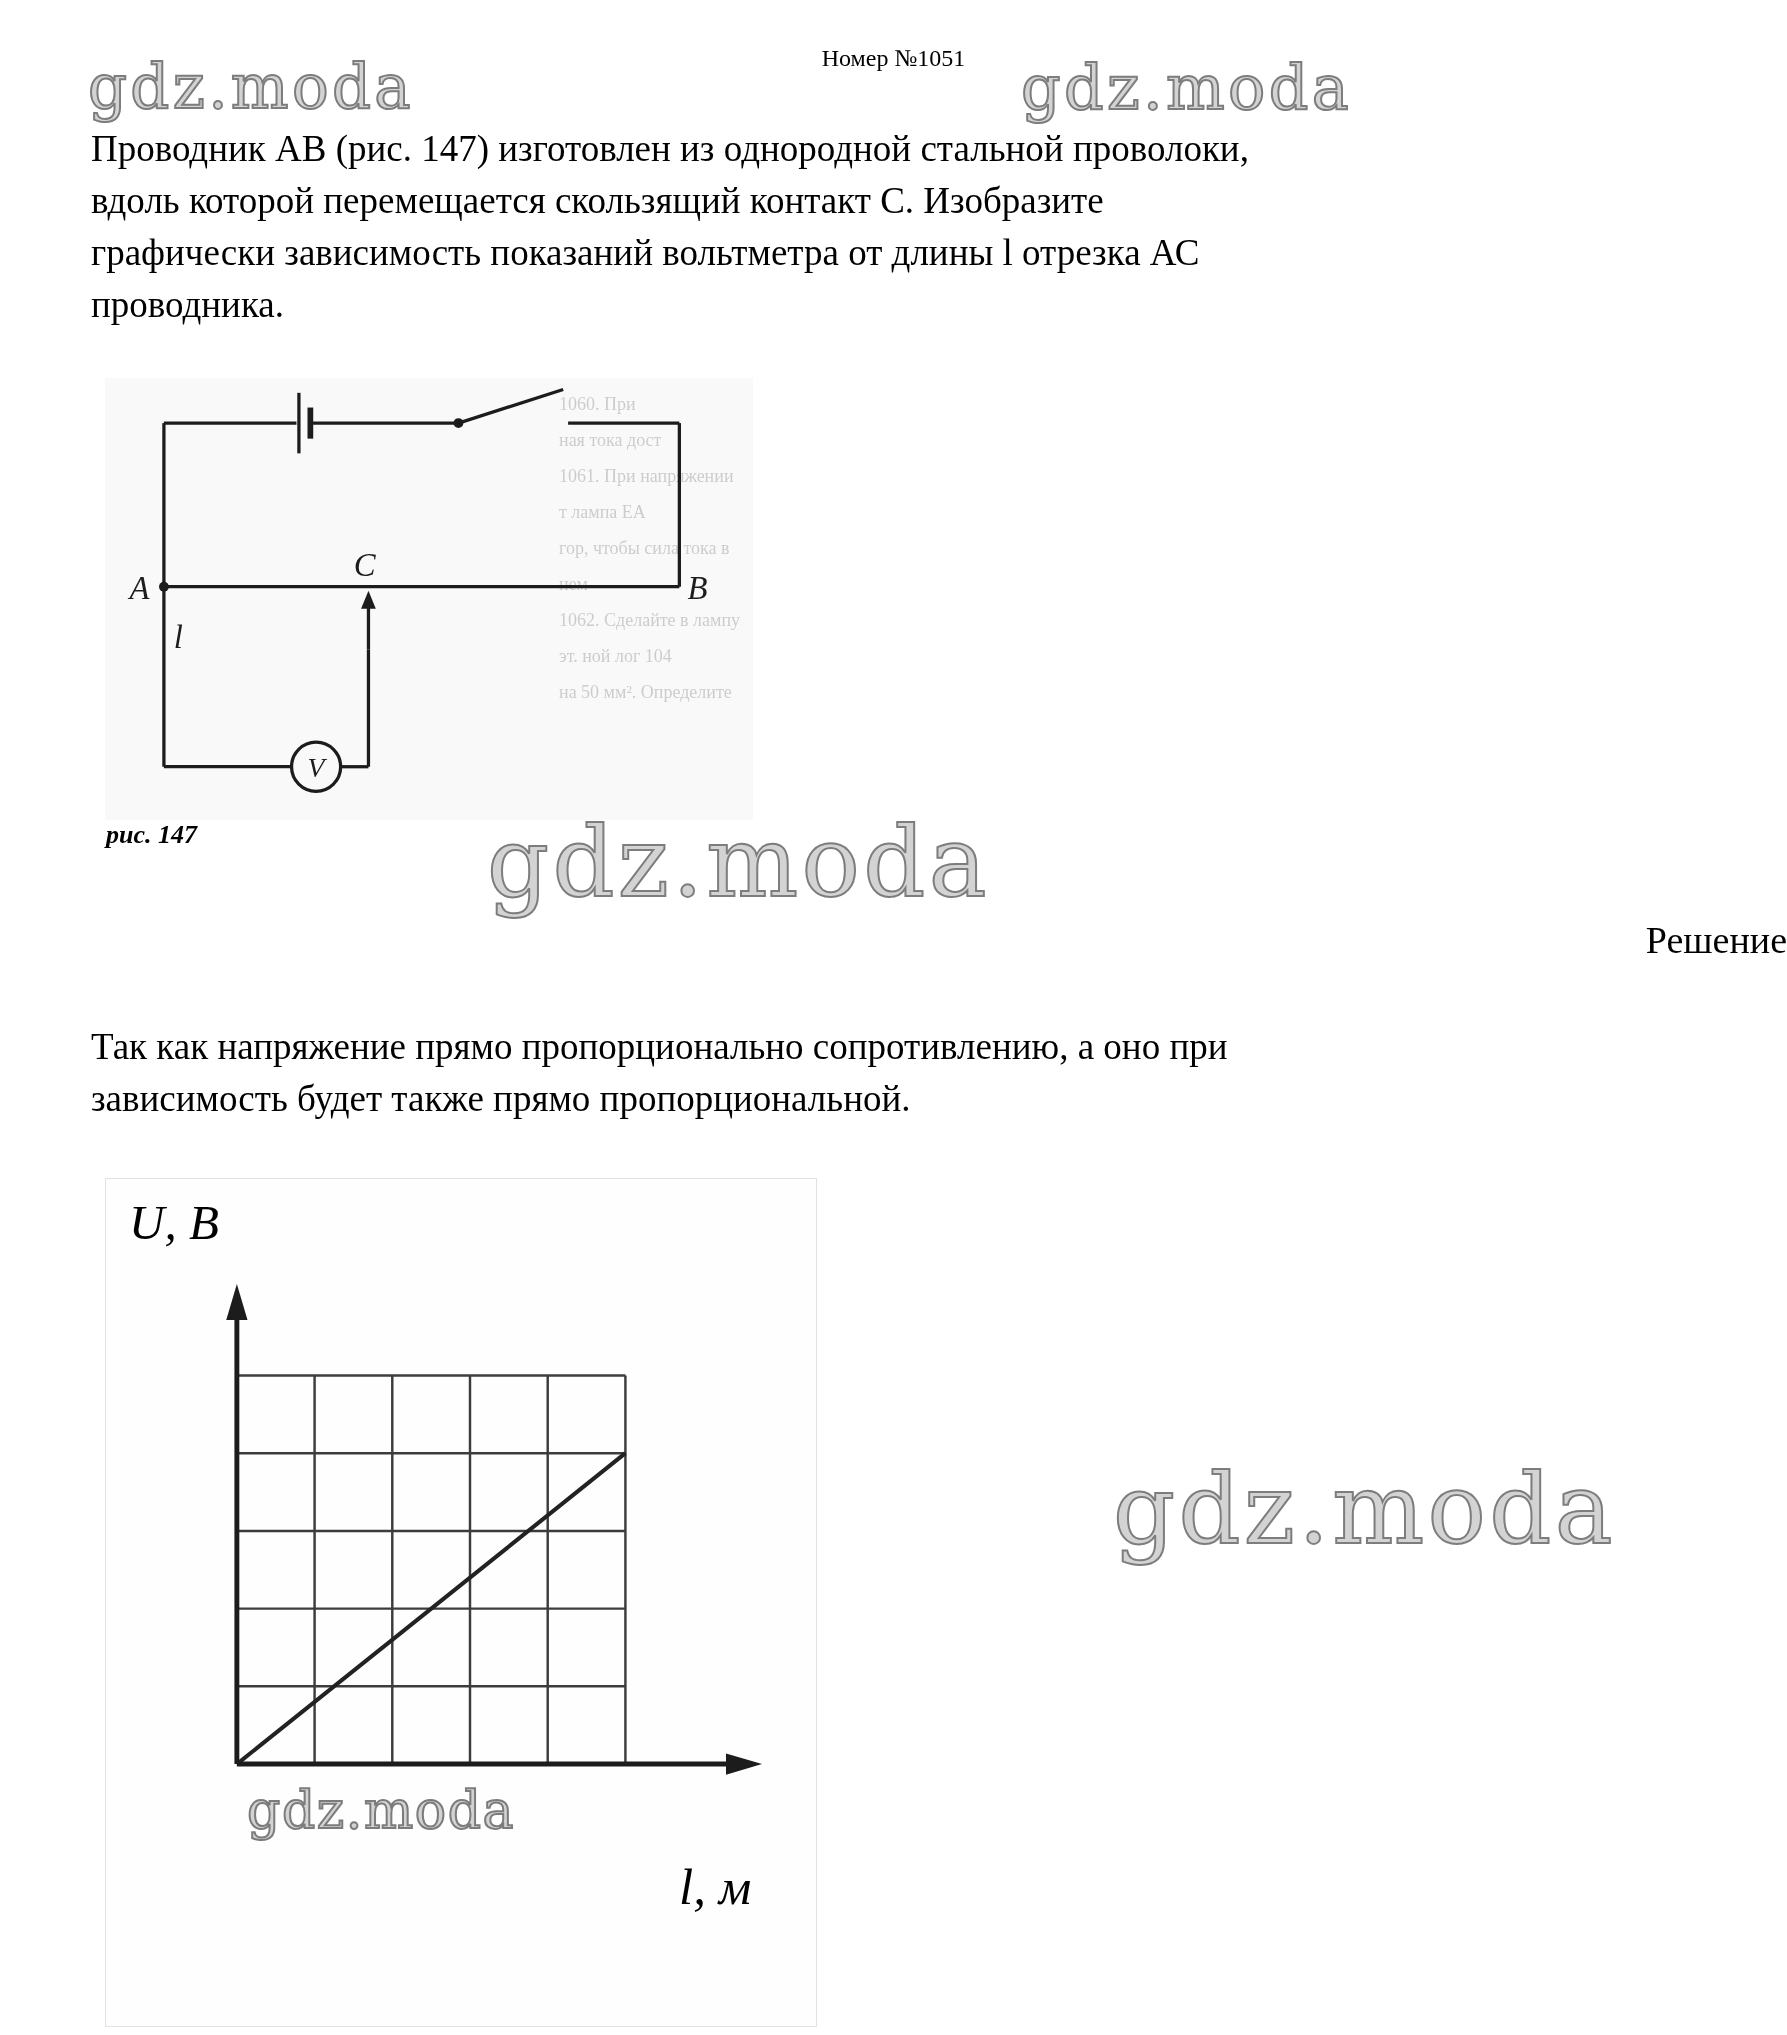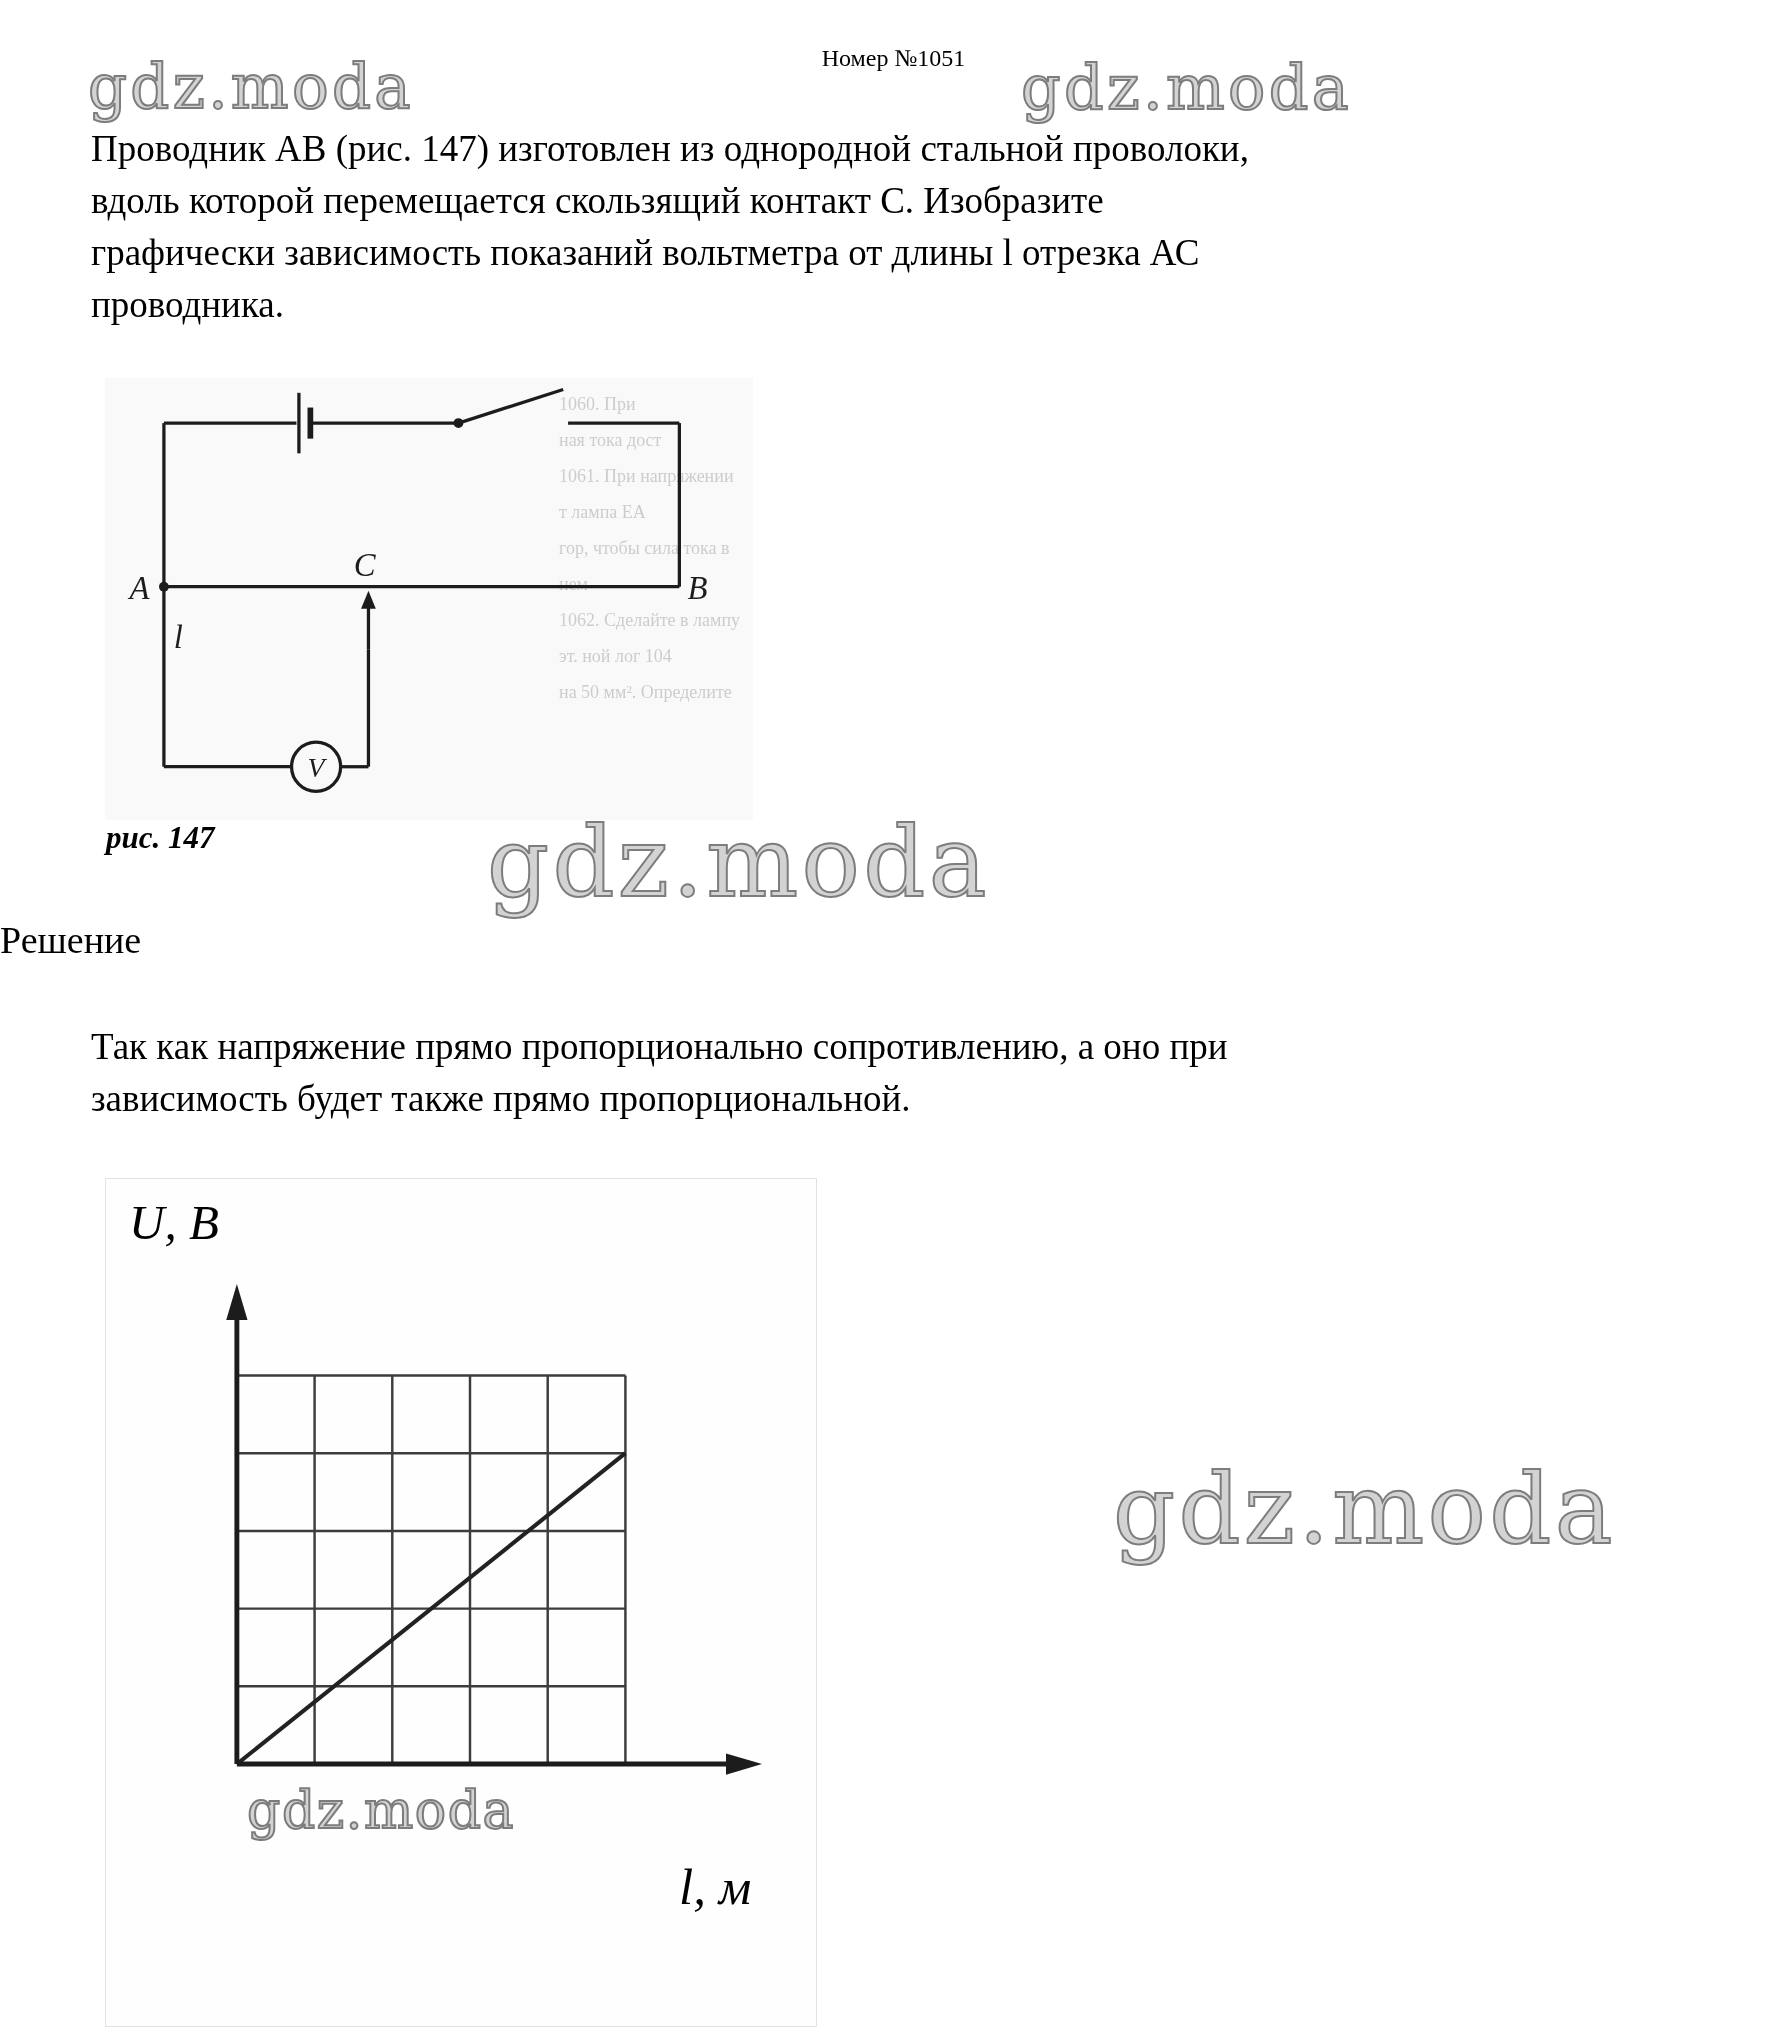--- a/index.html
+++ b/index.html
@@ -33,34 +33,34 @@
   .wm-graph{left:141px;top:601px;font-size:52px;letter-spacing:1.6px;}
   .para{
     left:91px;
     font-size:37px;
     line-height:52px;
   }
   .problem-text{top:123px;width:1604px;}
   .solution-text{top:1021px;width:1440px;}
   .solution-heading{
     left:0;top:918px;width:1787px;
-    text-align:left;font-size:38px;
+    text-align:right;font-size:38px;
   }
   .figure{
     left:105px;top:378px;width:648px;height:442px;
     background:#f9f9f9;
   }
   .bleed{
     position:absolute;left:454px;top:8.2px;width:196px;
     font-size:18px;line-height:36px;color:#b5b5b5;
     filter:blur(0.7px);opacity:.65;overflow:hidden;height:426px;
   }
   .fig-caption{
     left:106px;top:820px;
-    font-size:31px;font-weight:bold;font-style:italic;
+    font-size:26px;font-weight:bold;font-style:italic;
   }
   .graph-box{
     left:105px;top:1178px;width:710px;height:847px;
     background:#fefefe;border:0.8px solid #e2e2e2;
   }
   .ylab{
     position:absolute;left:23px;top:14.7px;
     font-size:49px;font-style:italic;
   }
   .xlab{

